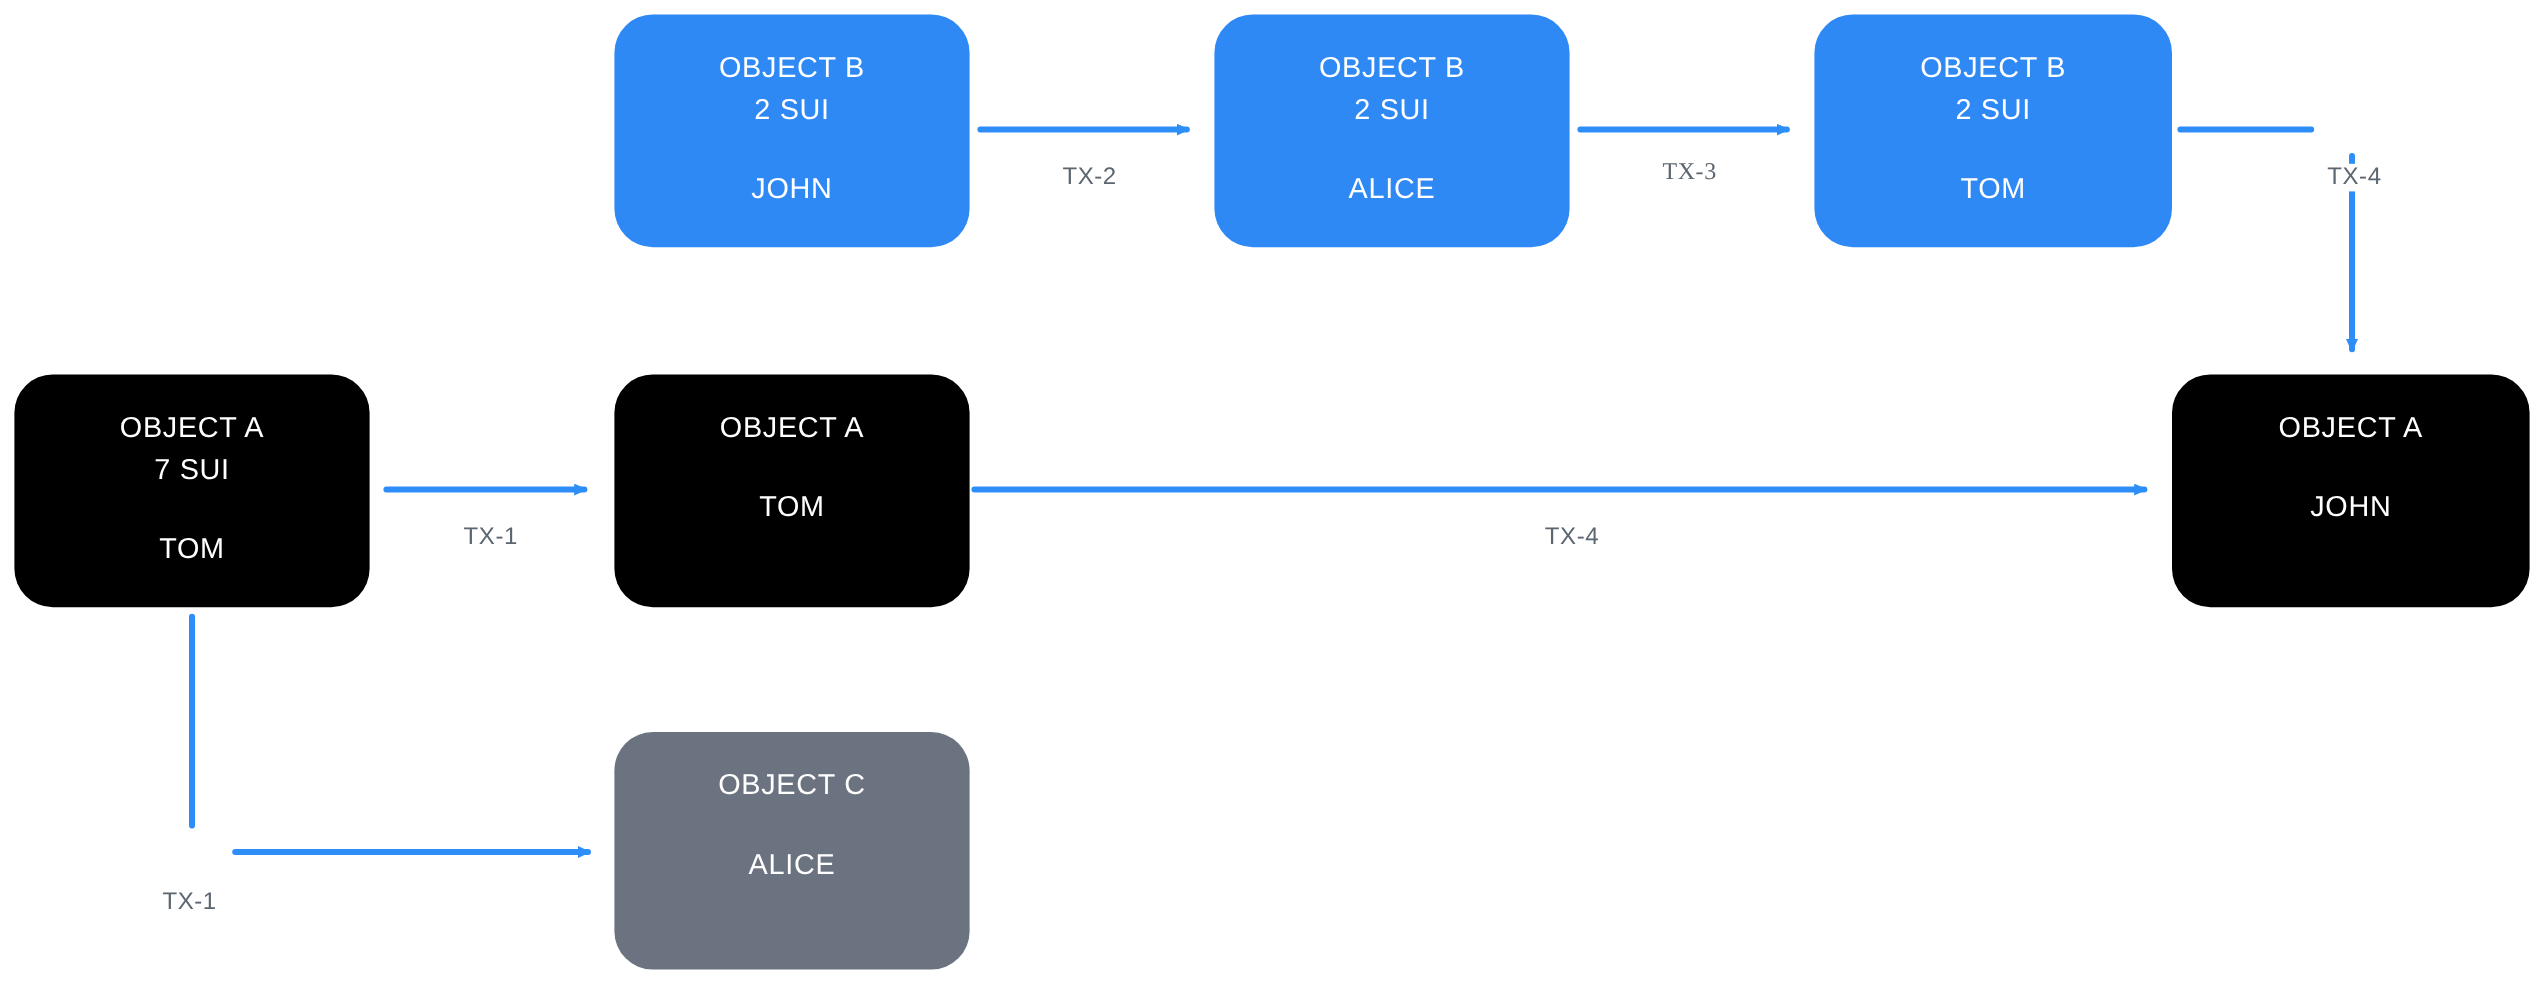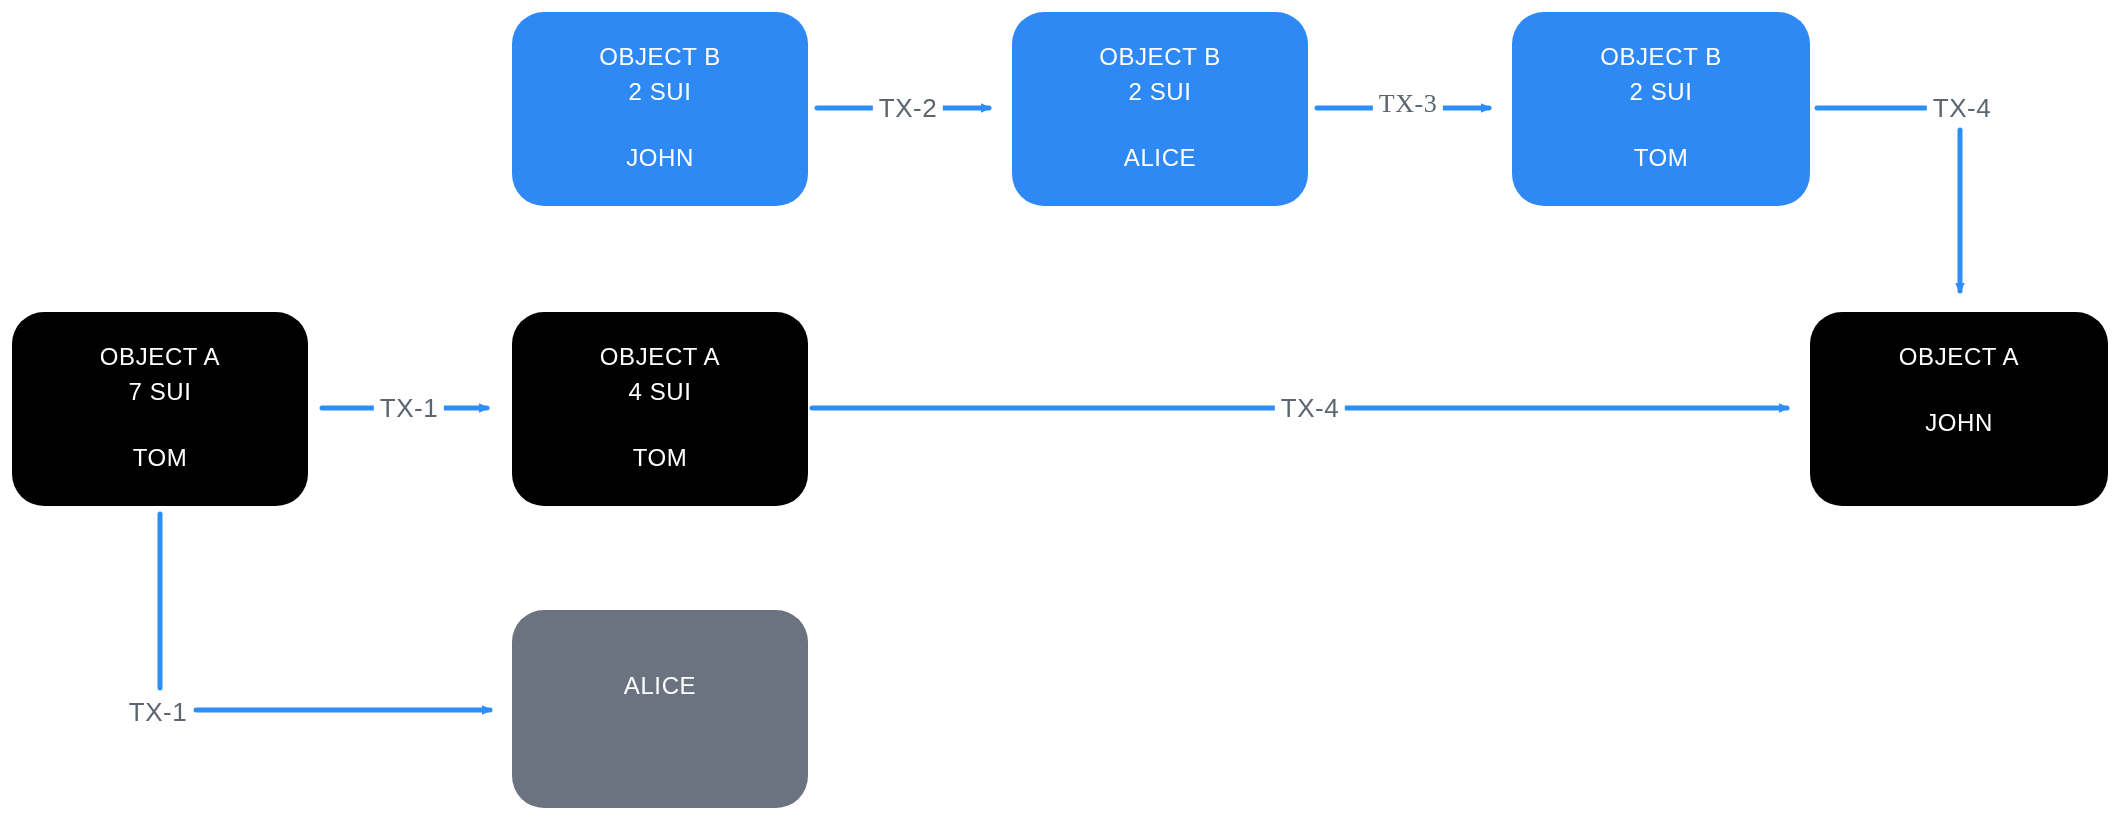--- a/index.html
+++ b/index.html
@@ -48,25 +48,26 @@
     height: 31px;
   }
   .node.blue  { background: var(--blue,  #2f89f5); }
   .node.black { background: var(--black, #000000); }
   .node.gray  { background: var(--gray,  #6b7380); }
   .edge-label {
     position: absolute;
     transform: translate(-50%, -50%);
     background: #ffffff;
     color: var(--label, #5c6670);
-    font-size: 26px;
+    font-size: 20px;
     font-weight: 500;
     letter-spacing: 0.5px;
     padding: 0 6px;
     white-space: nowrap;
+    margin-top: 40px;
   }
 </style>
 </head>
 <body>
 
 <div class="canvas">
 
   <svg class="edges-svg">
     <defs>
       <marker id="arrowhead" markerWidth="12" markerHeight="12" refX="8.5" refY="5" orient="auto" markerUnits="userSpaceOnUse">
@@ -112,32 +113,32 @@
 
   <div class="node black" style="left:12px; top:312px;">
     <div class="line">OBJECT A</div>
     <div class="line">7 SUI</div>
     <div class="spacer"></div>
     <div class="line">TOM</div>
   </div>
 
   <div class="node black" style="left:512px; top:312px;">
     <div class="line">OBJECT A</div>
-    <div class="line">4 SUI</div>
     <div class="spacer"></div>
     <div class="line">TOM</div>
   </div>
 
   <div class="node black" style="left:1810px; top:312px; width:298px;">
     <div class="line">OBJECT A</div>
     <div class="spacer"></div>
     <div class="line">JOHN</div>
   </div>
 
   <div class="node gray" style="left:512px; top:610px; height:198px;">
+    <div class="line">OBJECT C</div>
     <div class="spacer"></div>
     <div class="line">ALICE</div>
   </div>
 
   <span class="edge-label" style="left:409px; top:408px;">TX-1</span>
   <span class="edge-label" style="left:908px; top:108px;">TX-2</span>
   <span class="edge-label" style="left:1408px; top:104px;font-family:Liberation Serif, serif;">TX-3</span>
   <span class="edge-label" style="left:1962px; top:108px;">TX-4</span>
   <span class="edge-label" style="left:1310px; top:408px;">TX-4</span>
   <span class="edge-label" style="left:158px; top:712px;">TX-1</span>

